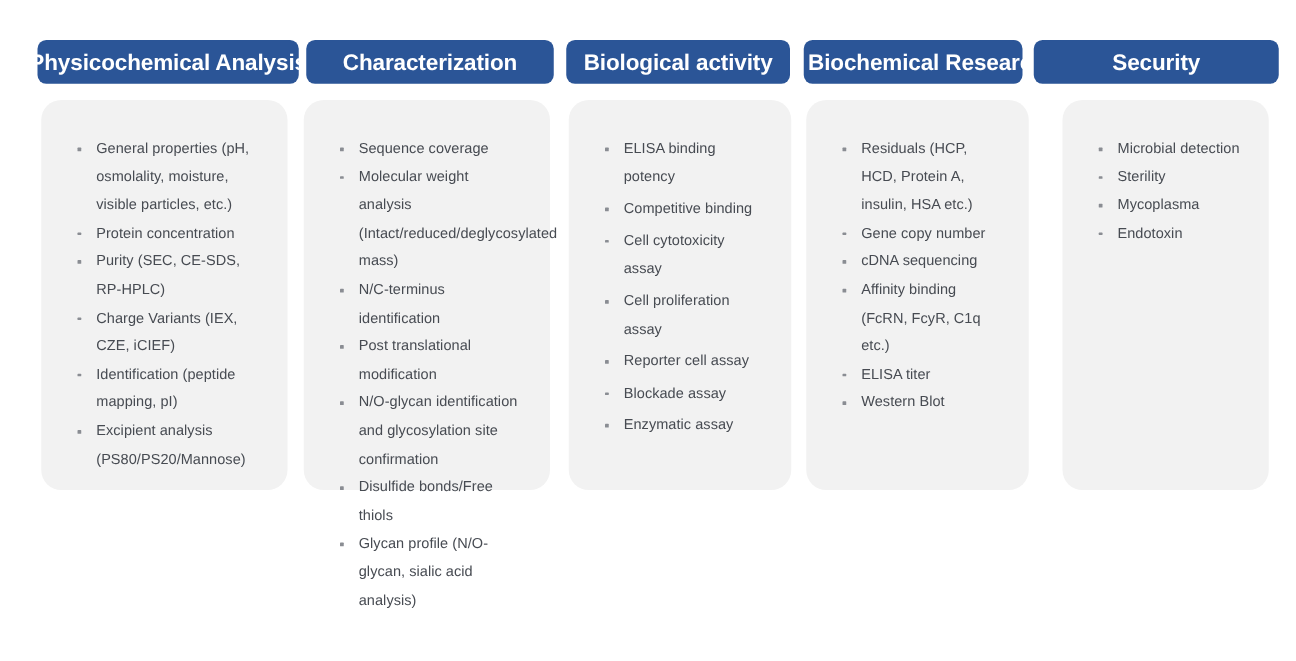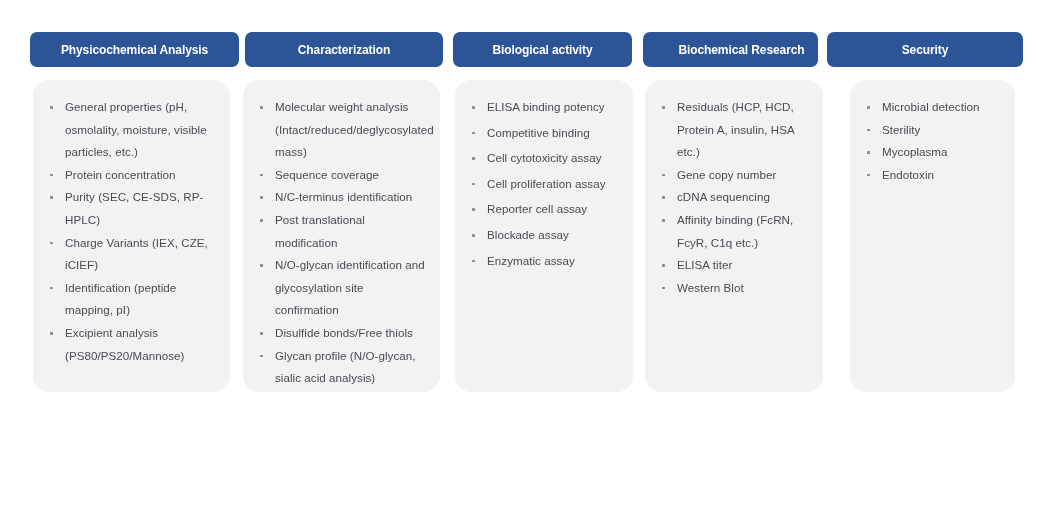--- a/index.html
+++ b/index.html
@@ -26,36 +26,36 @@
     border-radius: 7px;
     display: flex;
     align-items: center;
     justify-content: center;
     box-sizing: border-box;
     padding: 0 6px;
   }
   .pill-label {
     color: #ffffff;
     font-weight: bold;
-    font-size: 12px;
+    font-size: 18px;
     letter-spacing: -0.1px;
     white-space: nowrap;
     line-height: 1;
   }
   .card {
     position: absolute;
     top: 80px;
     background: #F2F2F2;
     border-radius: 16px;
     box-sizing: border-box;
     padding: 16px 10px 14px 10px;
   }
   .bullet-list {
     list-style: none;
-    margin: 0;
+    margin: 12px;
     padding: 0;
   }
   .bullet-item {
     position: relative;
     padding-left: 22px;
     color: #474B52;
     font-size: 11.6px;
     line-height: 22.6px;
     letter-spacing: 0.05px;
   }
@@ -108,22 +108,22 @@
       <li class="bullet-item">Identification (peptide mapping, pI)</li>
       <li class="bullet-item">Excipient analysis (PS80/PS20/Mannose)</li>
     </ul>
   </div>
 
   <div class="pill pill-1">
     <span class="pill-label">Characterization</span>
   </div>
   <div class="card card-1">
     <ul class="bullet-list">
+      <li class="bullet-item">Sequence coverage</li>
       <li class="bullet-item">Molecular weight analysis (Intact/reduced/deglycosylated mass)</li>
-      <li class="bullet-item">Sequence coverage</li>
       <li class="bullet-item">N/C-terminus identification</li>
       <li class="bullet-item">Post translational modification</li>
       <li class="bullet-item">N/O-glycan identification and glycosylation site confirmation</li>
       <li class="bullet-item">Disulfide bonds/Free thiols</li>
       <li class="bullet-item">Glycan profile (N/O-glycan, sialic acid analysis)</li>
     </ul>
   </div>
 
   <div class="pill pill-2">
     <span class="pill-label">Biological activity</span>

